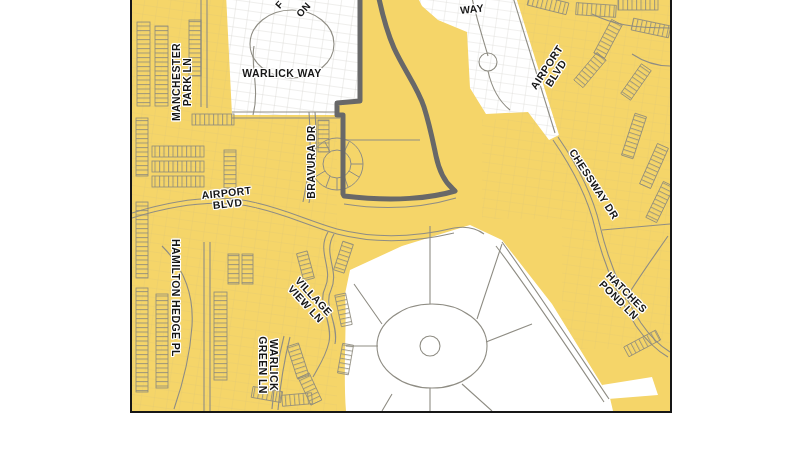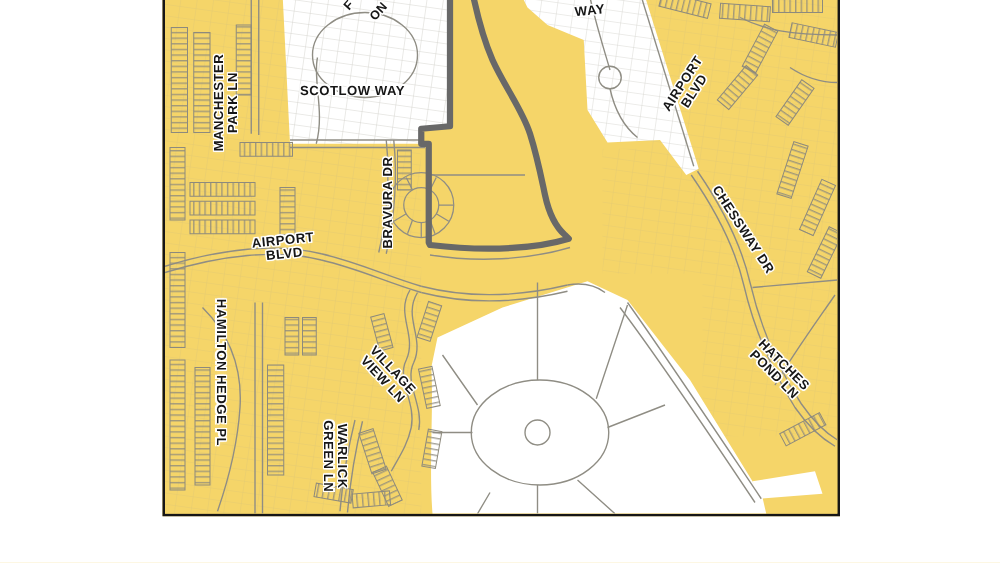--- a/index.html
+++ b/index.html
@@ -153,21 +153,21 @@
       <path d="M246,0 C251,24 255,38 262,54 C272,76 286,94 292,113 C298,132 301,148 304,162
                C307,176 312,187 320,194 L323,197 C300,204 262,208 212,202 L211,200 L211,121
                L205,121 L205,109 L228,107 L228,0" fill="none" stroke="#686868" stroke-width="5" stroke-linejoin="round"></path>
     </svg>
 
     <div class="lbl" style="left:49px;top:88px;--r:-90deg">
       <div>MANCHESTER</div>
       <div>PARK LN</div>
     </div>
 
-    <div class="lbl" style="left:150px;top:79px">SCOTLOW WAY</div>
+    <div class="lbl" style="left:150px;top:79px">WARLICK WAY</div>
 
     <div class="lbl small" style="left:148px;top:11px;--r:-48deg">F</div>
 
     <div class="lbl small" style="left:172px;top:16px;--r:-48deg">ON</div>
 
     <div class="lbl" style="left:340px;top:15px;--r:-6deg">WAY</div>
 
     <div class="lbl" style="left:419px;top:76px;--r:-57deg">
       <div>AIRPORT</div>
       <div>BLVD</div>

